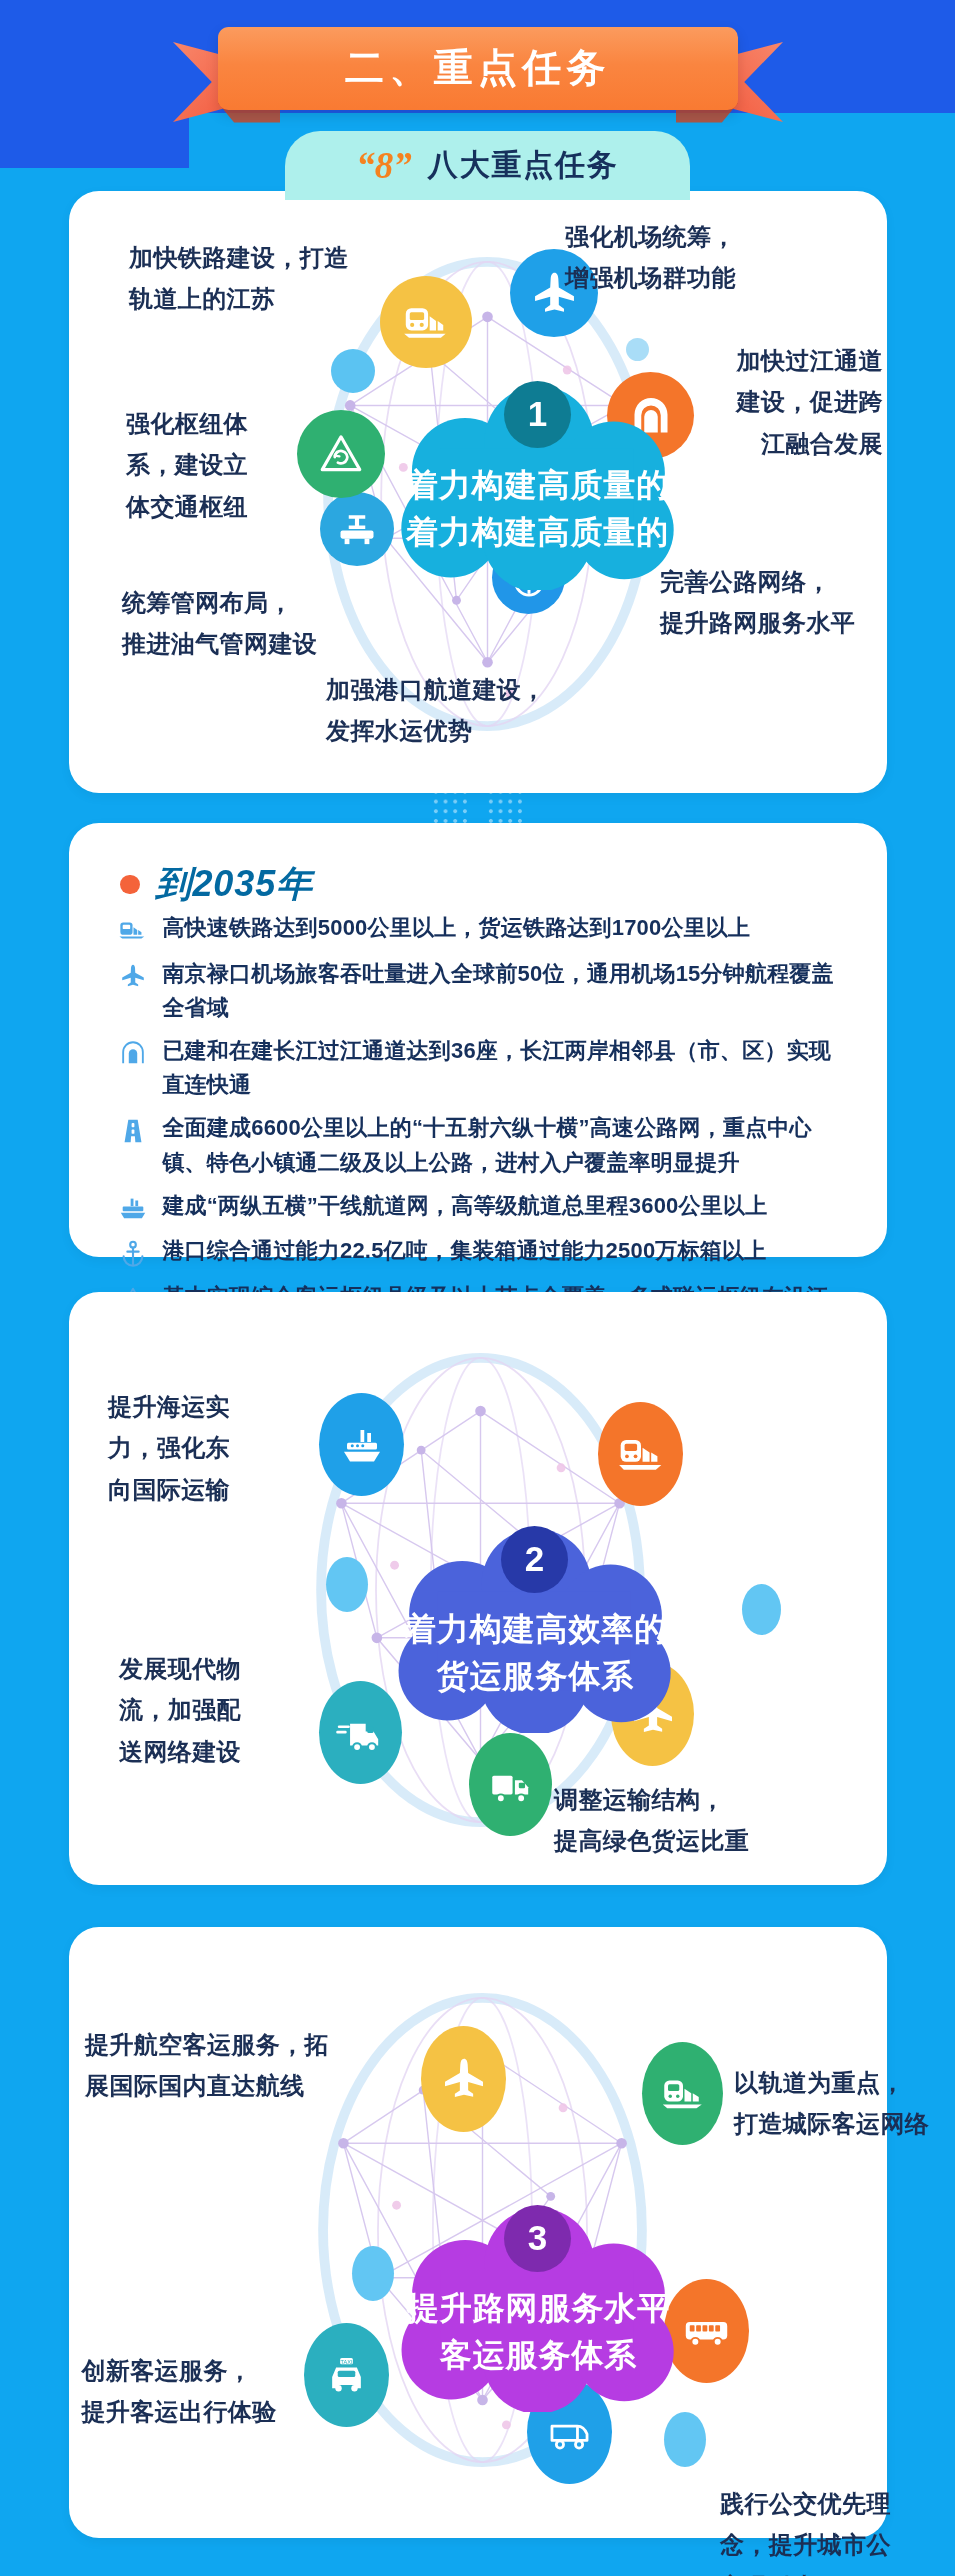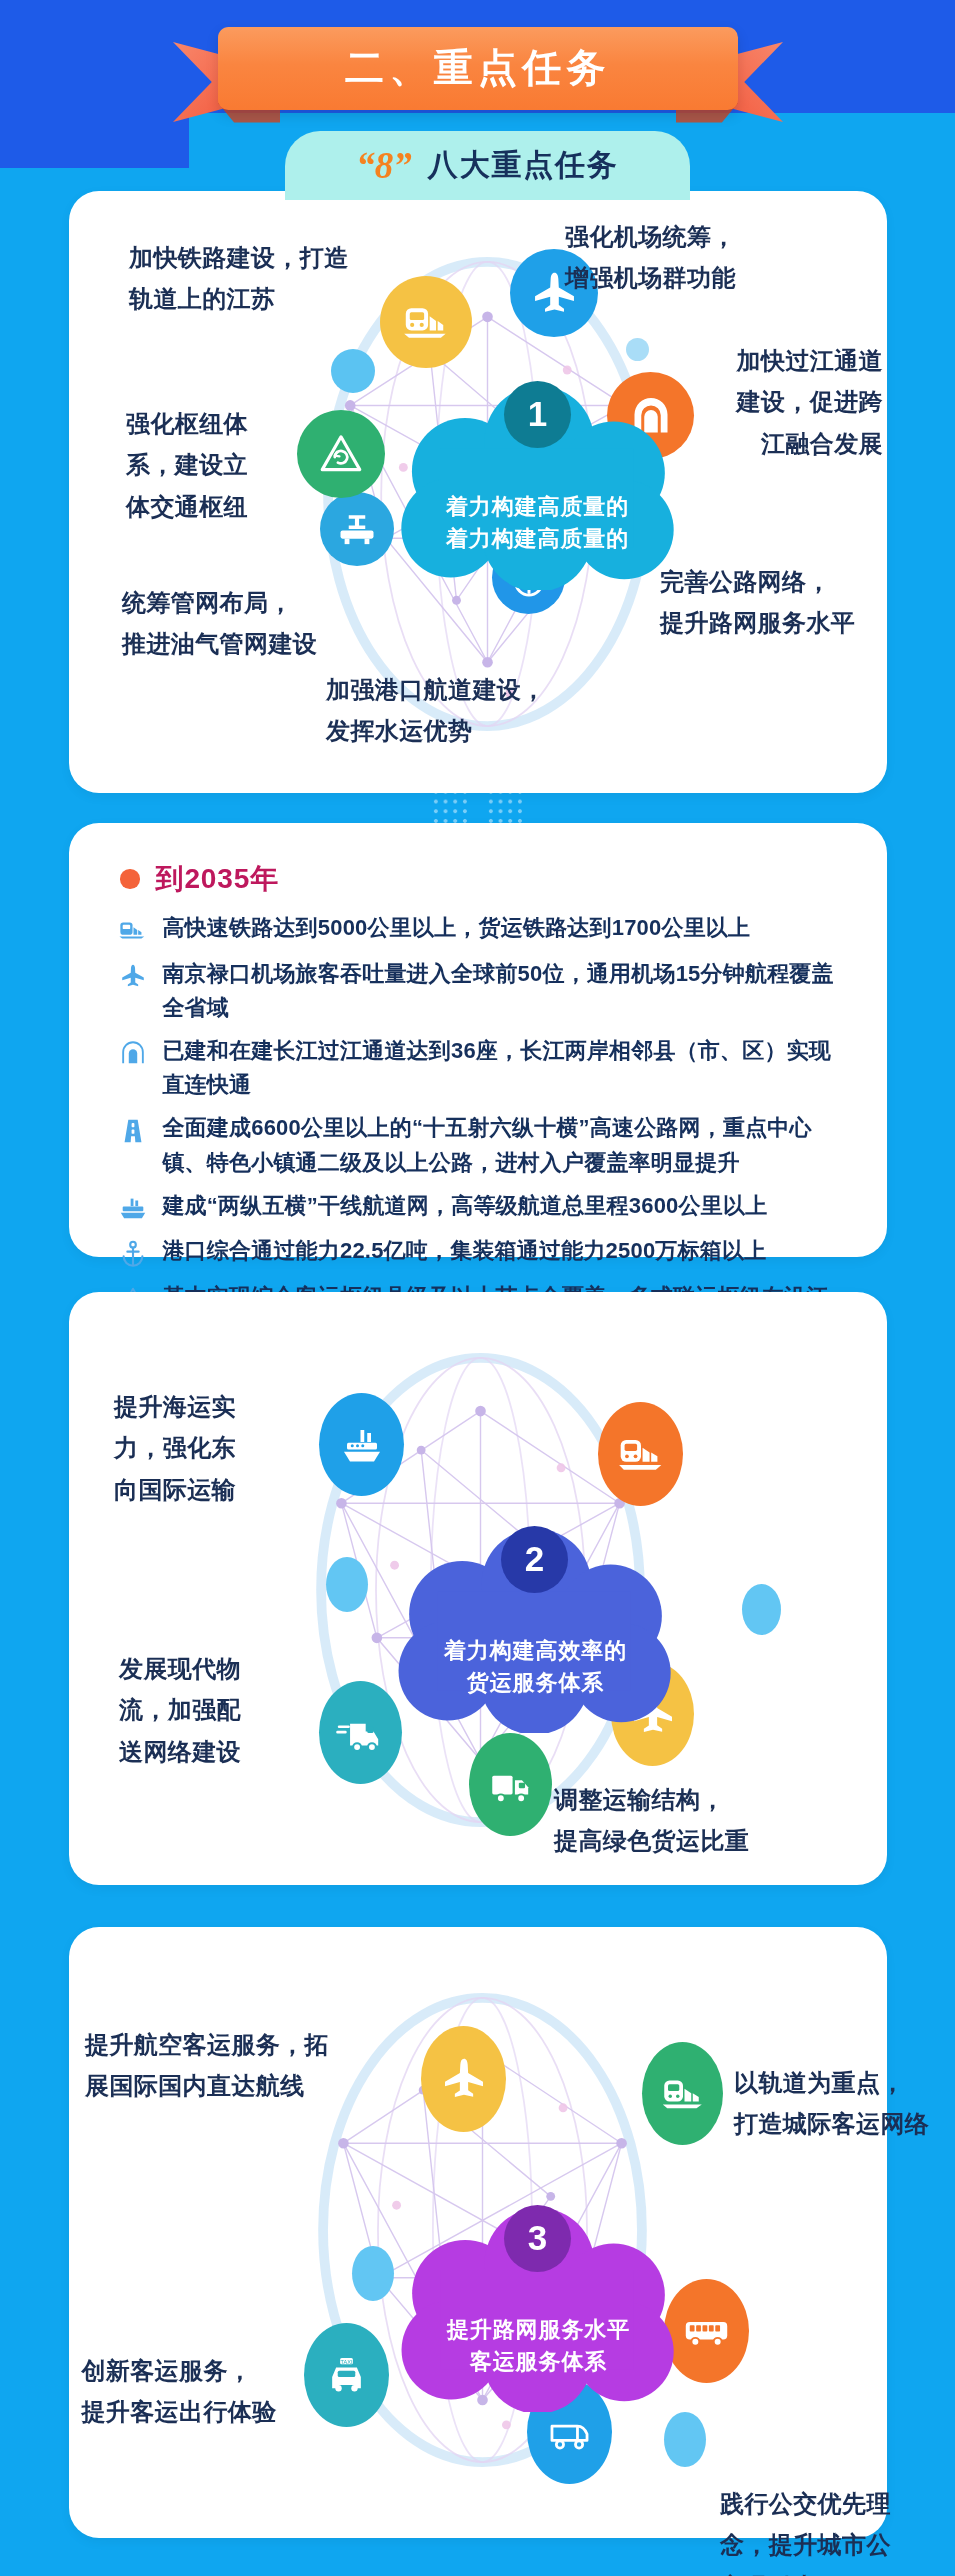--- a/index.html
+++ b/index.html
@@ -142,21 +142,21 @@
   }
   .cloud .badge{
     position:absolute;
     width:67px; height:67px; border-radius:50%;
     display:flex; align-items:center; justify-content:center;
     color:#fff; font-size:35px; font-weight:bold;
     z-index:2;
   }
   .cloud .ctext{
     position:relative; z-index:2;
-    color:#fff; font-size:22px; font-weight:bold;
+    color:#fff; font-size:32px; font-weight:bold;
     line-height:1.45; letter-spacing:0.9px;
     width:100%;
   }
 
   
   .lbl{
     position:absolute; z-index:5;
     color:#1B2F55; font-size:24px; font-weight:bold;
     line-height:1.72; letter-spacing:0.4px;
     white-space:pre-line;
@@ -165,21 +165,21 @@
 
   
   .goals-head{
     position:absolute; left:51px; top:37px;
     display:flex; align-items:center; gap:16px;
   }
   .goals-head .dotmark{
     width:19.5px;height:19.5px;border-radius:50%;background:#F4633A;
   }
   .goals-head .gt{
-    color:#be185d; font-size:28px; font-weight:bold; letter-spacing:0.9px;
+    color:#0369a1; font-size:36px; font-weight:bold; letter-spacing:0.9px;font-style:italic;
   }
   .goal-list{
     position:absolute; left:46px; top:88px; right:41px;
   }
   .goal-row{
     display:flex; align-items:flex-start; gap:12.4px;
     margin-bottom:8.8px;
   }
   .goal-ico{
     flex:0 0 auto; width:35px; height:35px;
@@ -542,21 +542,21 @@
           <rect x="48" y="70" width="218" height="112"></rect>
         </g>
       </svg>
       <div class="badge" style="left:106px; top:-3.5px; background:#2739A8;">2</div>
       <div class="ctext" style="margin-bottom:34px;">
         <div>着力构建高效率的</div>
         <div>货运服务体系</div>
       </div>
     </div>
 
-    <div class="lbl left" style="left:45px;  top:94px; width:186px;">提升海运实
+    <div class="lbl left" style="left:39px;  top:94px; width:186px;">提升海运实
 力，强化东
 向国际运输</div>
     <div class="lbl left" style="left:50px;  top:356px; width:186px;">发展现代物
 流，加强配
 送网络建设</div>
     <div class="lbl left" style="left:485px; top:487px; width:257px;">调整运输结构，
 提高绿色货运比重</div>
   </div>
 
   <div class="card" id="card3">

